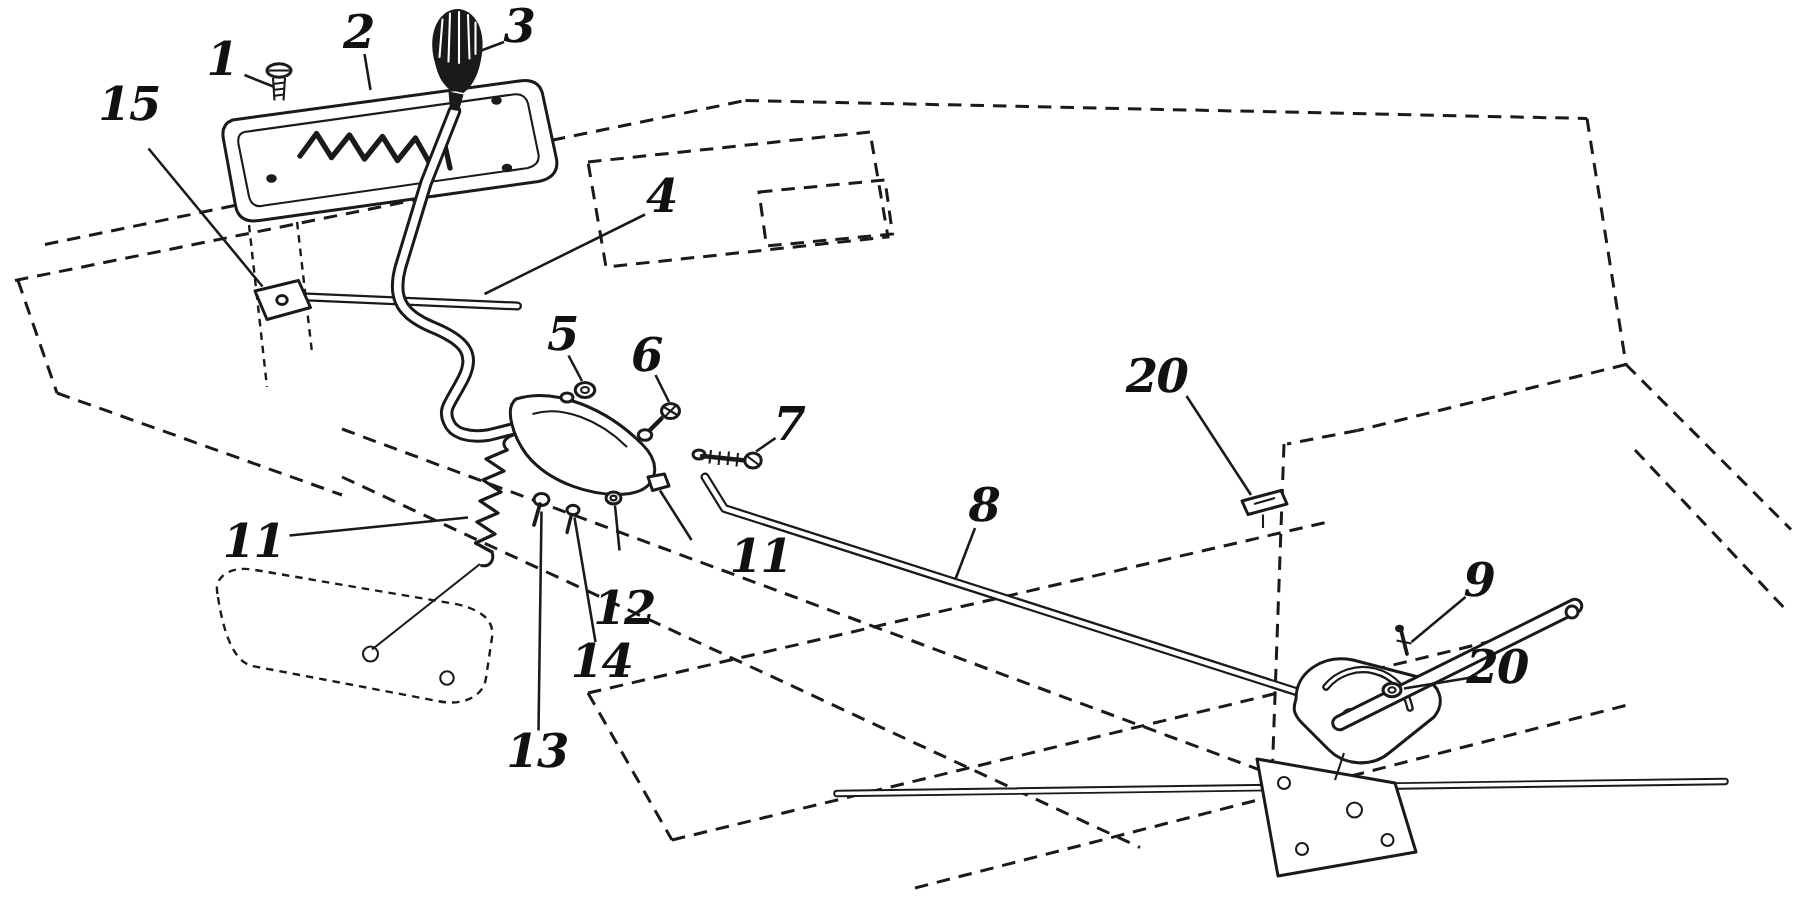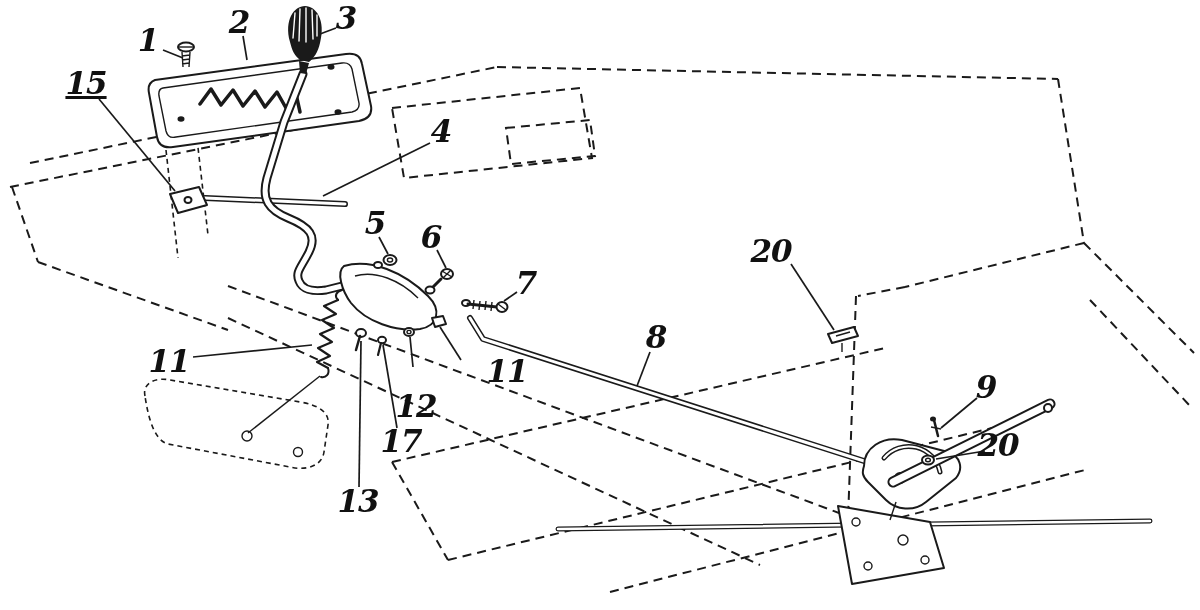--- a/index.html
+++ b/index.html
@@ -193,17 +193,17 @@
       <div class="callout" data-name="callout-label-5" style="left: 375px; top: 223px;">5</div>
       <div class="callout" data-name="callout-label-6" style="left: 431px; top: 237px;">6</div>
       <div class="callout" data-name="callout-label-7" style="left: 526px; top: 283px;">7</div>
       <div class="callout" data-name="callout-label-8" style="left: 656px; top: 337px;">8</div>
       <div class="callout" data-name="callout-label-9" style="left: 986px; top: 387px;">9</div>
       <div class="callout" data-name="callout-label-10" style="left: 998px; top: 445px;">20</div>
       <div class="callout" data-name="callout-label-11" style="left: 466px; top: 371px; margin-left: 41px;">11</div>
       <div class="callout" data-name="callout-label-12" style="left: 416px; top: 379px; margin-top: 27px;">12</div>
       <div class="callout" data-name="callout-label-13" style="left: 358px; top: 501px;">13</div>
       <div class="callout" data-name="callout-label-14" style="left: 169px; top: 361px;">11</div>
-      <div class="callout" data-name="callout-label-15" style="left: 86px; top: 83px; text-decoration: underline;">15</div>
-      <div class="callout" data-name="callout-label-17" style="left: 401px; top: 441px;">17</div>
+      <div class="callout" data-name="callout-label-15" style="left: 86px; top: 70px;">15</div>
+      <div class="callout" data-name="callout-label-17" style="left: 401px; top: 441px;">14</div>
       <div class="callout" data-name="callout-label-18" style="left: 771px; top: 251px;">20</div>
     </div>
 </div>
 
 </body></html>

